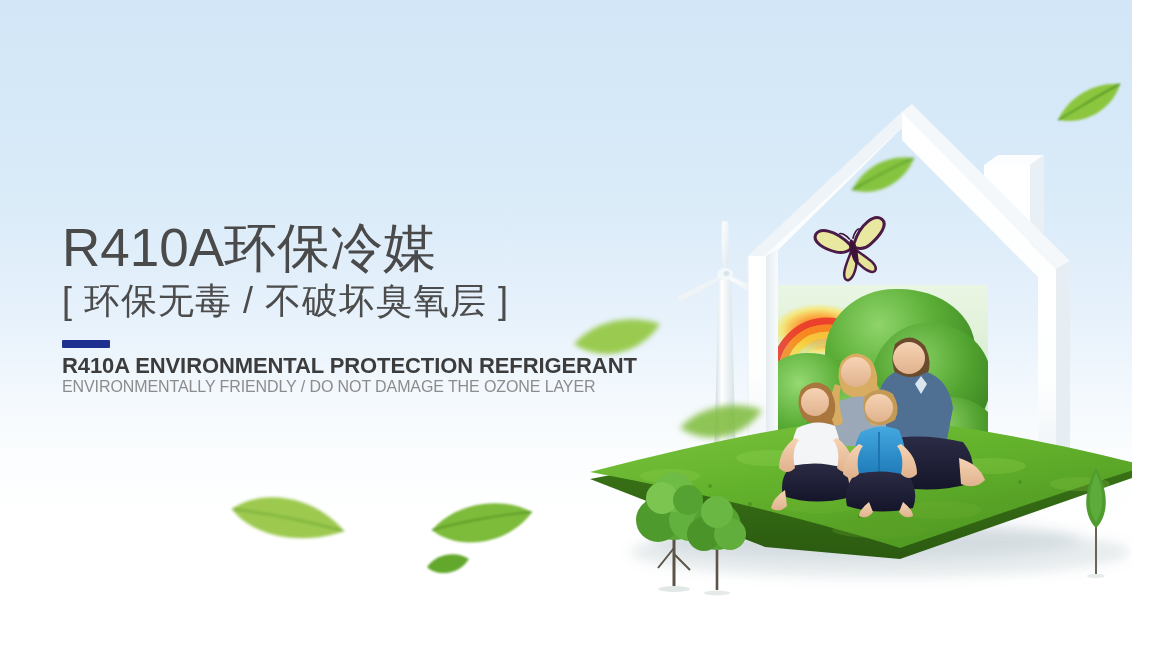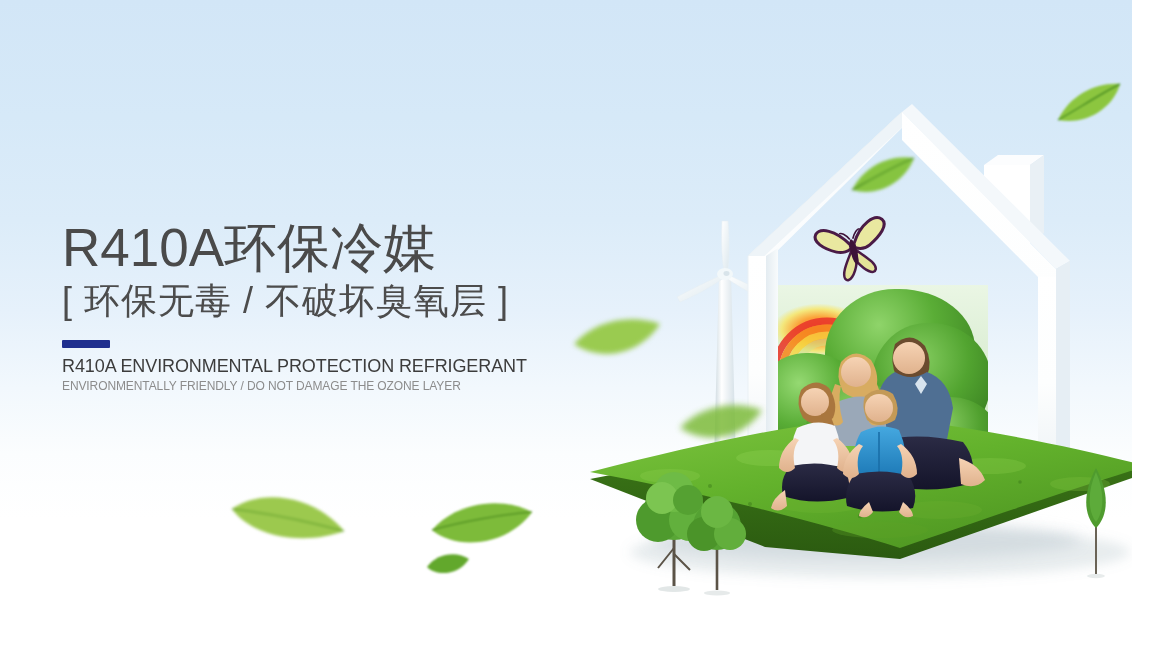--- a/index.html
+++ b/index.html
@@ -28,25 +28,25 @@
   }
   #subtitle-cn{
     font-size:36px;line-height:46px;color:#4c4c4c;letter-spacing:1px;
     font-weight:400;white-space:nowrap;
   }
   #accent-bar{
     width:48px;height:8px;background:#1f2f8f;margin-top:16px;margin-bottom:8px;
     border-radius:1px;
   }
   #eng-1{
-    font-size:18px;line-height:20px;color:#3c3c3c;font-weight:normal;
+    font-size:22px;line-height:20px;color:#3c3c3c;font-weight:bold;
     letter-spacing:-0.1px;white-space:nowrap;
   }
   #eng-2{
-    font-size:12px;line-height:19px;color:#8c8c8c;font-weight:400;
+    font-size:16px;line-height:19px;color:#8c8c8c;font-weight:400;
     letter-spacing:-0.1px;white-space:nowrap;margin-top:1px;
   }
 
   
   #scene{position:absolute;left:560px;top:0;width:616px;height:648px;}
 
   
   .house-svg{position:absolute;left:0;top:0;width:616px;height:648px;}
 
   

